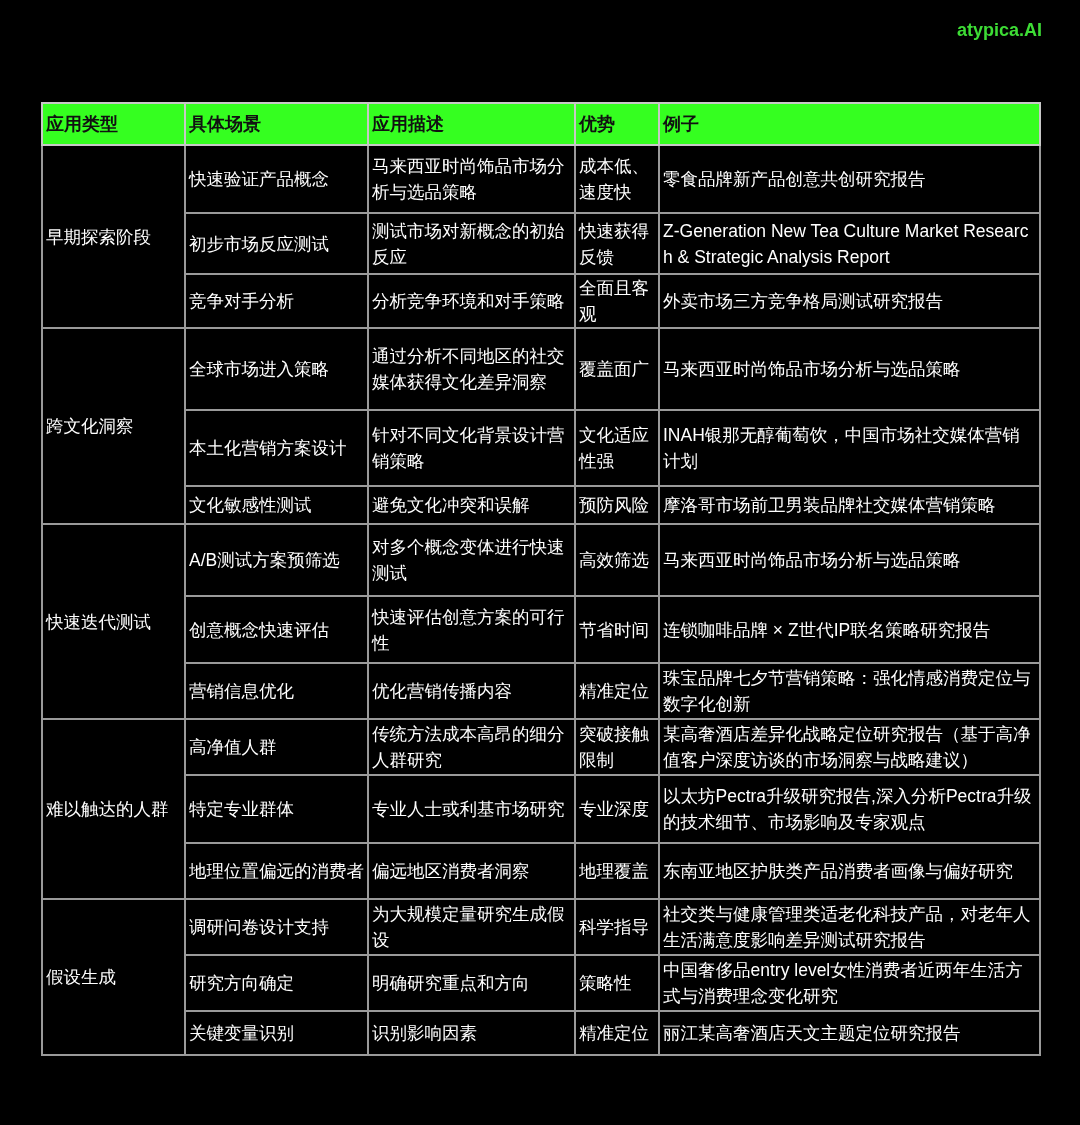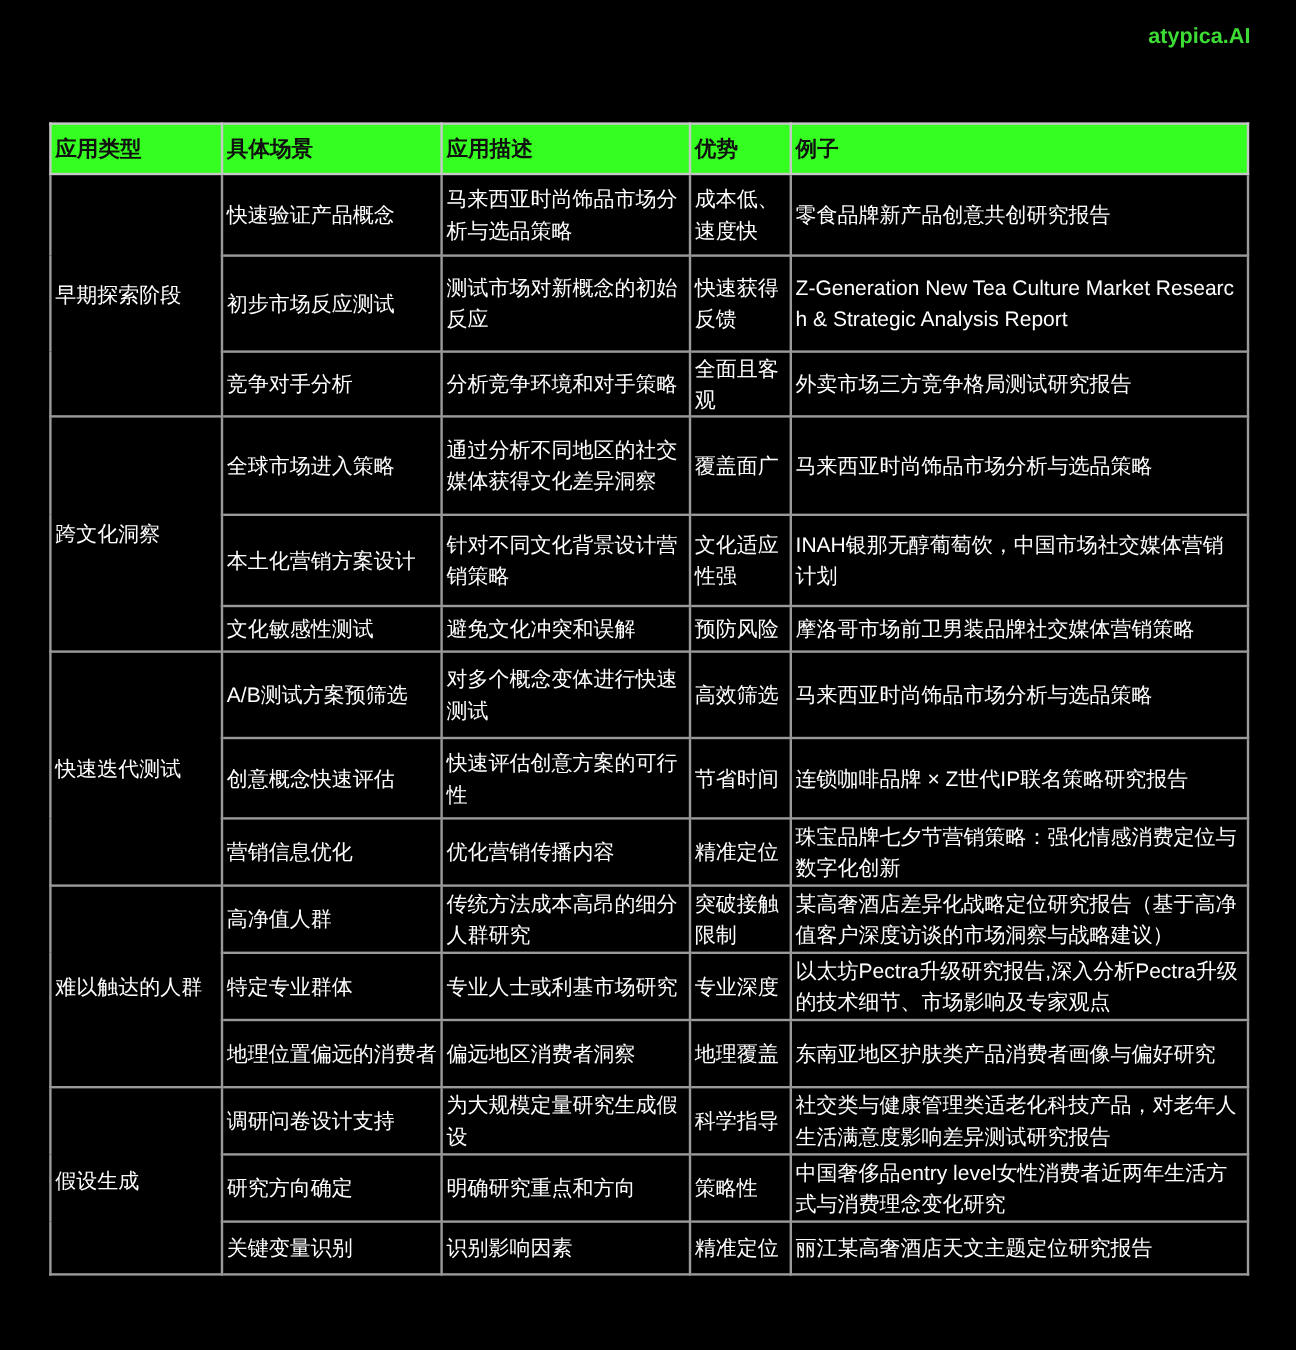--- a/index.html
+++ b/index.html
@@ -98,21 +98,21 @@
     </tr>
   </thead>
   <tbody id="table-body">
       <tr style="height: 68px;">
         <td class="type-cell" rowspan="3">早期探索阶段</td>
         <td>快速验证产品概念</td>
         <td>马来西亚时尚饰品市场分析与选品策略</td>
         <td>成本低、速度快</td>
         <td>零食品牌新产品创意共创研究报告</td>
       </tr>
-      <tr style="height: 80px;">
+      <tr style="height: 61px;">
         <td>初步市场反应测试</td>
         <td>测试市场对新概念的初始反应</td>
         <td>快速获得反馈</td>
         <td>Z-Generation New Tea Culture Market Research &amp; Strategic Analysis Report</td>
       </tr>
       <tr style="height: 54px;">
         <td>竞争对手分析</td>
         <td>分析竞争环境和对手策略</td>
         <td>全面且客观</td>
         <td>外卖市场三方竞争格局测试研究报告</td>
@@ -155,21 +155,21 @@
         <td>精准定位</td>
         <td>珠宝品牌七夕节营销策略：强化情感消费定位与数字化创新</td>
       </tr>
       <tr style="height: 56px;">
         <td class="type-cell" rowspan="3">难以触达的人群</td>
         <td>高净值人群</td>
         <td>传统方法成本高昂的细分人群研究</td>
         <td>突破接触限制</td>
         <td>某高奢酒店差异化战略定位研究报告（基于高净值客户深度访谈的市场洞察与战略建议）</td>
       </tr>
-      <tr style="height: 56px;">
+      <tr style="height: 68px;">
         <td>特定专业群体</td>
         <td>专业人士或利基市场研究</td>
         <td>专业深度</td>
         <td>以太坊Pectra升级研究报告,深入分析Pectra升级的技术细节、市场影响及专家观点</td>
       </tr>
       <tr style="height: 56px;">
         <td>地理位置偏远的消费者</td>
         <td>偏远地区消费者洞察</td>
         <td>地理覆盖</td>
         <td>东南亚地区护肤类产品消费者画像与偏好研究</td>

